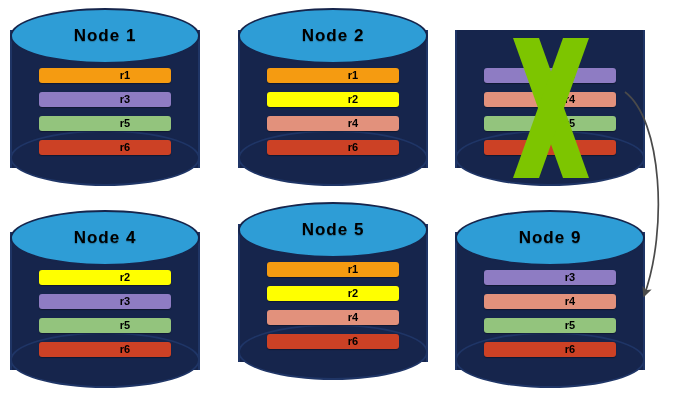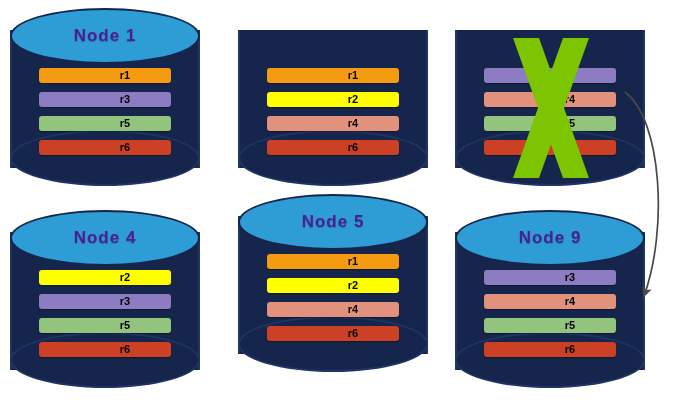--- a/index.html
+++ b/index.html
@@ -59,21 +59,21 @@
     height: 56px;
     background: #2e9dd6;
     border-radius: 50%;
     border: 2px solid #16254c;
     box-sizing: border-box;
     display: flex;
     align-items: center;
     justify-content: center;
   }
   .node-label {
-    color: #4c1d95;
+    color: #000000;
     font-size: 17px;
     font-weight: bold;
     letter-spacing: 1px;
     white-space: nowrap;
     text-shadow: 0 1px 1px rgba(0,0,0,0.25);
   }
 
   
   .records {
     position: absolute;
@@ -143,20 +143,23 @@
           <span class="record-label">r5</span>
         </div>
         <div class="record" style="background: rgb(204, 65, 37);">
           <span class="record-label">r6</span>
         </div>
       </div>
     </div>
     <div class="node" style="left: 238px; top: 8px;">
       <div class="cyl-body"></div>
       <div class="cyl-bottom"></div>
+      <div class="cyl-top">
+        <span class="node-label">Node 2</span>
+      </div>
       <div class="records">
         <div class="record" style="background: rgb(245, 155, 17);">
           <span class="record-label">r1</span>
         </div>
         <div class="record" style="background: rgb(255, 255, 0);">
           <span class="record-label">r2</span>
         </div>
         <div class="record" style="background: rgb(226, 145, 124);">
           <span class="record-label">r4</span>
         </div>
@@ -203,21 +206,21 @@
           <span class="record-label">r3</span>
         </div>
         <div class="record" style="background: rgb(147, 196, 125);">
           <span class="record-label">r5</span>
         </div>
         <div class="record" style="background: rgb(204, 65, 37);">
           <span class="record-label">r6</span>
         </div>
       </div>
     </div>
-    <div class="node" style="left: 238px; top: 194px;">
+    <div class="node" style="left: 238px; top: 202px;">
       <div class="cyl-body"></div>
       <div class="cyl-bottom"></div>
       <div class="cyl-top">
         <span class="node-label">Node 5</span>
       </div>
       <div class="records">
         <div class="record" style="background: rgb(245, 155, 17);">
           <span class="record-label">r1</span>
         </div>
         <div class="record" style="background: rgb(255, 255, 0);">

